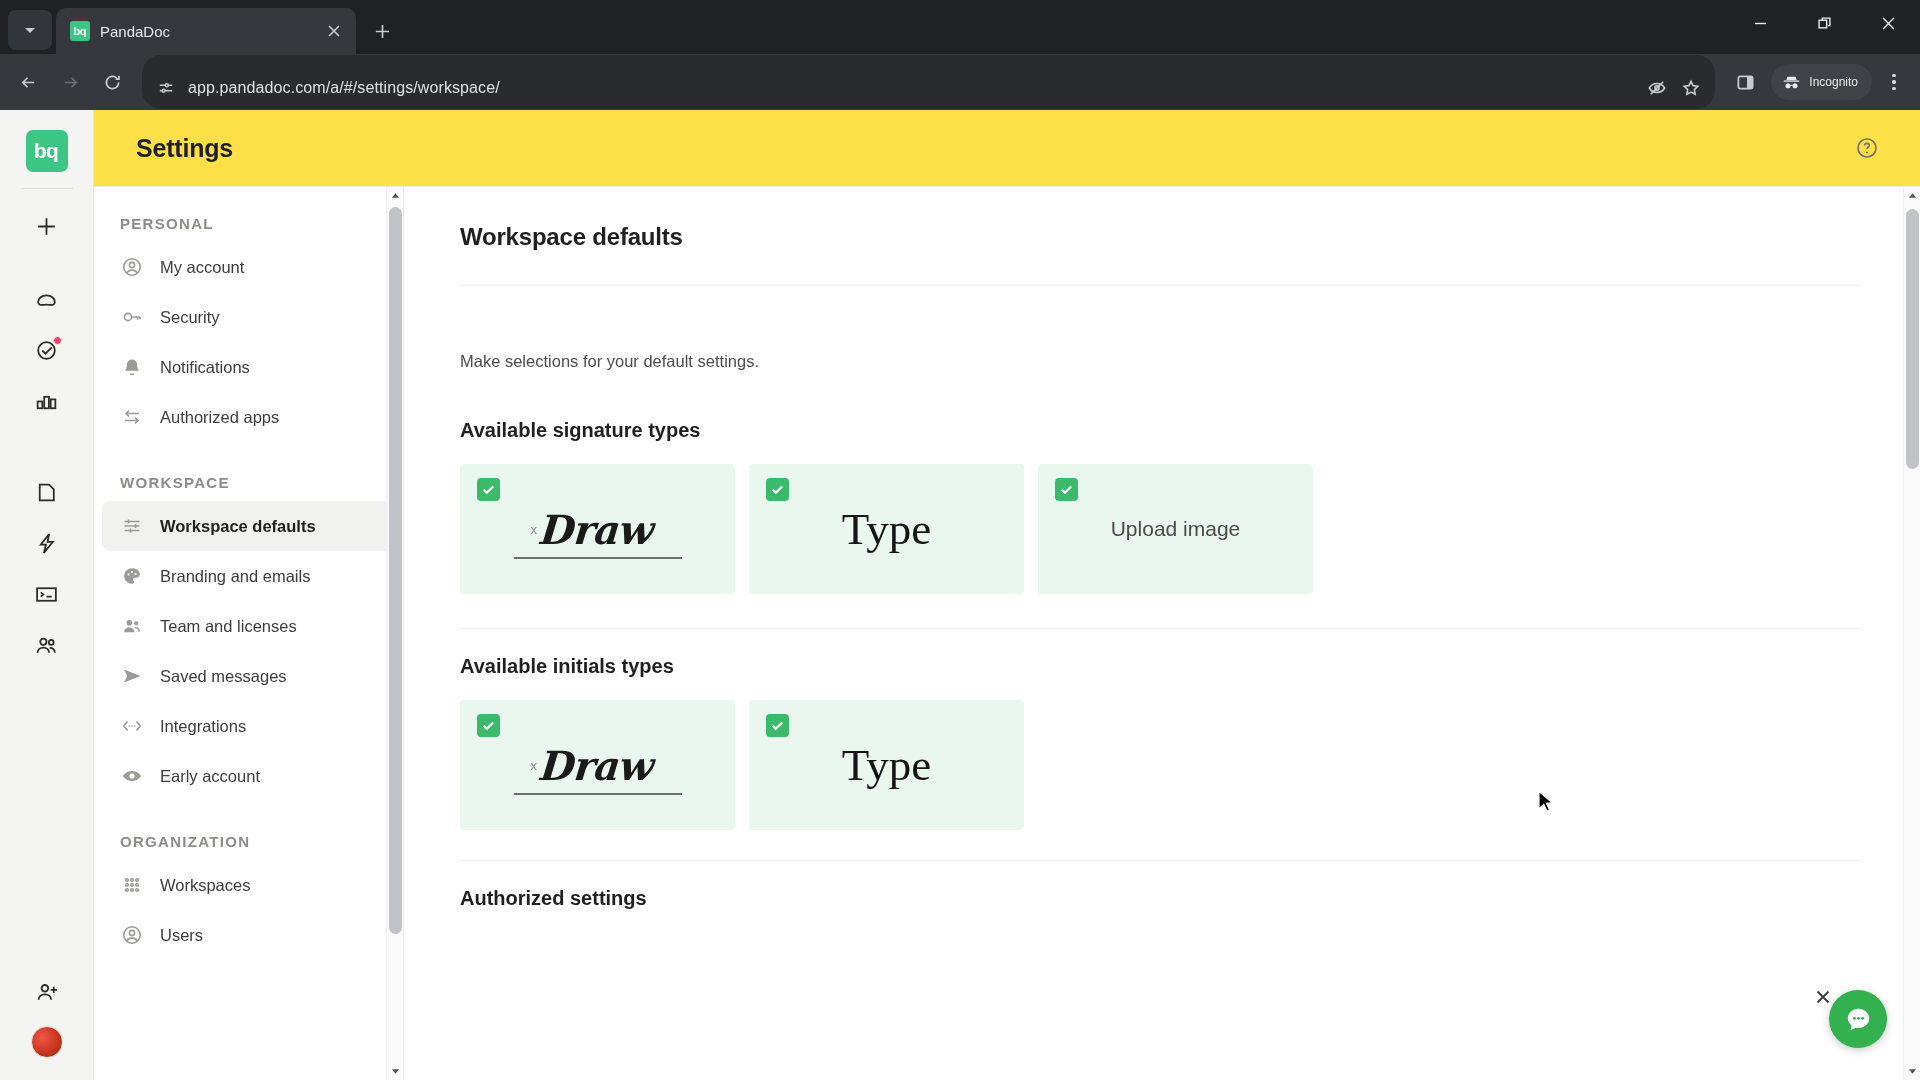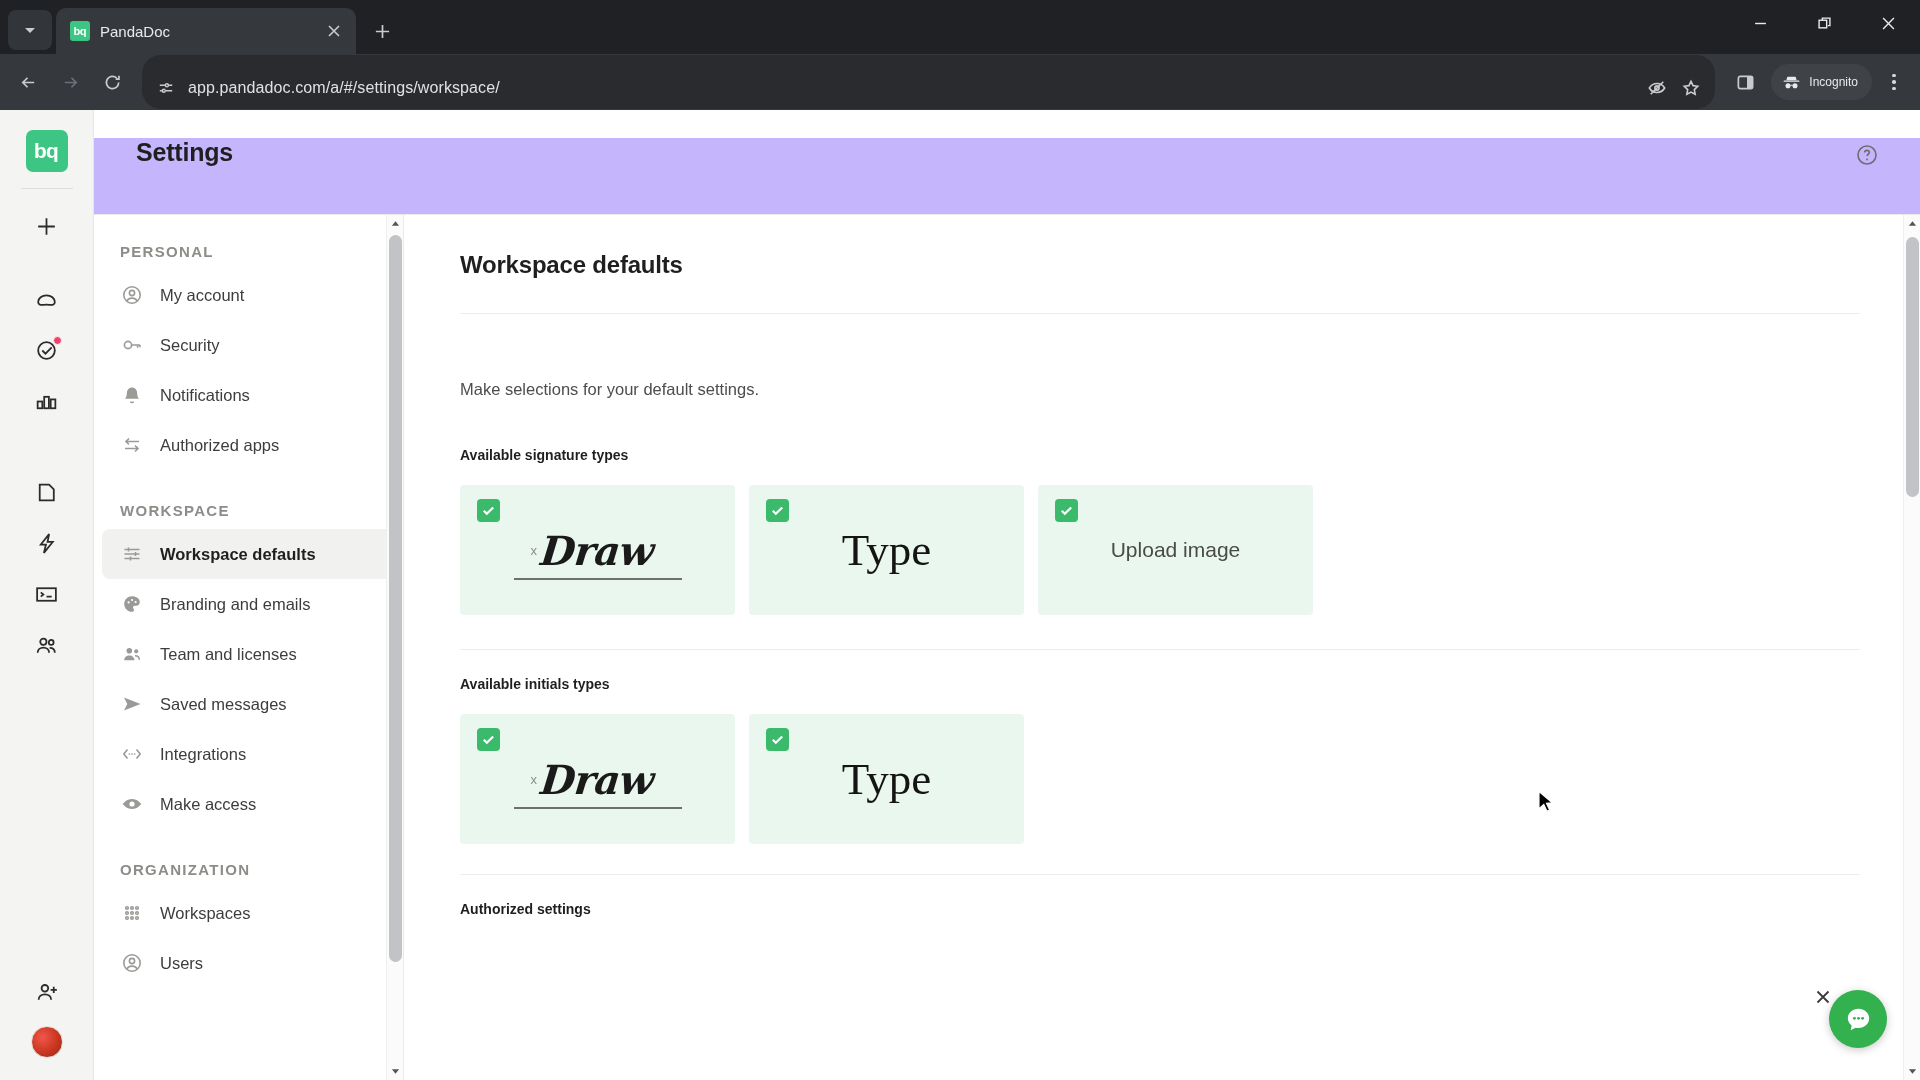--- a/index.html
+++ b/index.html
@@ -147,22 +147,22 @@
     display: flex; flex-direction: column; align-items: center; gap: 6px; }
   .avatar {
     width: 32px; height: 32px; border-radius: 50%; cursor: pointer;
     background: radial-gradient(circle at 35% 35%, #f0564a 0%, #c9361f 55%, #8e2a16 100%);
     border: 1px solid #e0ded9;
   }
 
   
   .settings-wrap { flex: 1; display: flex; flex-direction: column; min-width: 0; }
   .settings-head {
-    height: 76px; display: flex; align-items: flex-start;
-    padding: 0 36px 0 42px; background: #c4b5fd; margin-top: 28px;
+    height: 76px; display: flex; align-items: center;
+    padding: 0 36px 0 42px; background: #fde047;
   }
   .settings-title { font-size: 25px; font-weight: 700; color: #1f1f1f; letter-spacing: -.2px; }
   .help-btn {
     margin-left: auto; width: 34px; height: 34px; border-radius: 50%;
     display: flex; align-items: center; justify-content: center; cursor: pointer;
   }
   .help-btn svg { width: 26px; height: 26px; stroke: #6e6e6e; stroke-width: 1.6; fill: none; }
 
   .settings-body { flex: 1; display: flex; min-height: 0; }
 
@@ -204,21 +204,21 @@
     position: absolute; left: 2px; width: 13px; border-radius: 7px;
     background: #c2c3c6; cursor: pointer;
   }
 
   
   .main { flex: 1; position: relative; border-top: 1px solid #eceae6; overflow: hidden; min-width: 0; background:#fff; }
   .main-inner { padding: 36px 60px 0 56px; height: 100%; }
   .main-h1 { font-size: 24px; font-weight: 700; color: #1f1f1f; letter-spacing: -.2px; }
   .rule { height: 1px; background: #ededea; margin: 34px 0 0 0; }
   .lead { font-size: 16.5px; color: #4d4d4d; margin-top: 66px; }
-  .sec-h { font-size: 14px; font-weight: 700; color: #1f1f1f; margin-top: 48px; }
+  .sec-h { font-size: 20px; font-weight: 700; color: #1f1f1f; margin-top: 48px; }
   .cards { display: flex; gap: 14px; margin-top: 22px; }
   .card {
     width: 275px; height: 130px; background: #eaf7ee; border-radius: 4px;
     position: relative; cursor: pointer; display: flex;
     align-items: center; justify-content: center;
   }
   .card.selected { background: #eaf7ee; }
   .chk {
     position: absolute; top: 14px; left: 17px; width: 23px; height: 23px;
     border-radius: 4px; background: #3cba6b;
@@ -565,21 +565,21 @@
               <span class="snav-label">Integrations</span>
             </div>
 
             <div class="snav-item">
               <span class="snav-ico">
                 <svg viewBox="0 0 22 22">
                     <path d="M1.8 11S5.2 6 11 6s9.2 5 9.2 5-3.4 5-9.2 5-9.2-5-9.2-5z" fill="#9a9a96" stroke="none"></path>
                     <circle cx="11" cy="11" r="2.6" fill="#fff" stroke="none"></circle>
                   </svg>
               </span>
-              <span class="snav-label">Make access</span>
+              <span class="snav-label">Early account</span>
             </div>
 
             <div class="snav-group second">ORGANIZATION</div>
 
             <div class="snav-item">
               <span class="snav-ico">
                 <svg viewBox="0 0 22 22" fill="#9a9a96" stroke="none">
                   <circle cx="6" cy="6" r="1.3"></circle>
                     <circle cx="11" cy="6" r="1.3"></circle>
                     <circle cx="16" cy="6" r="1.3"></circle>

